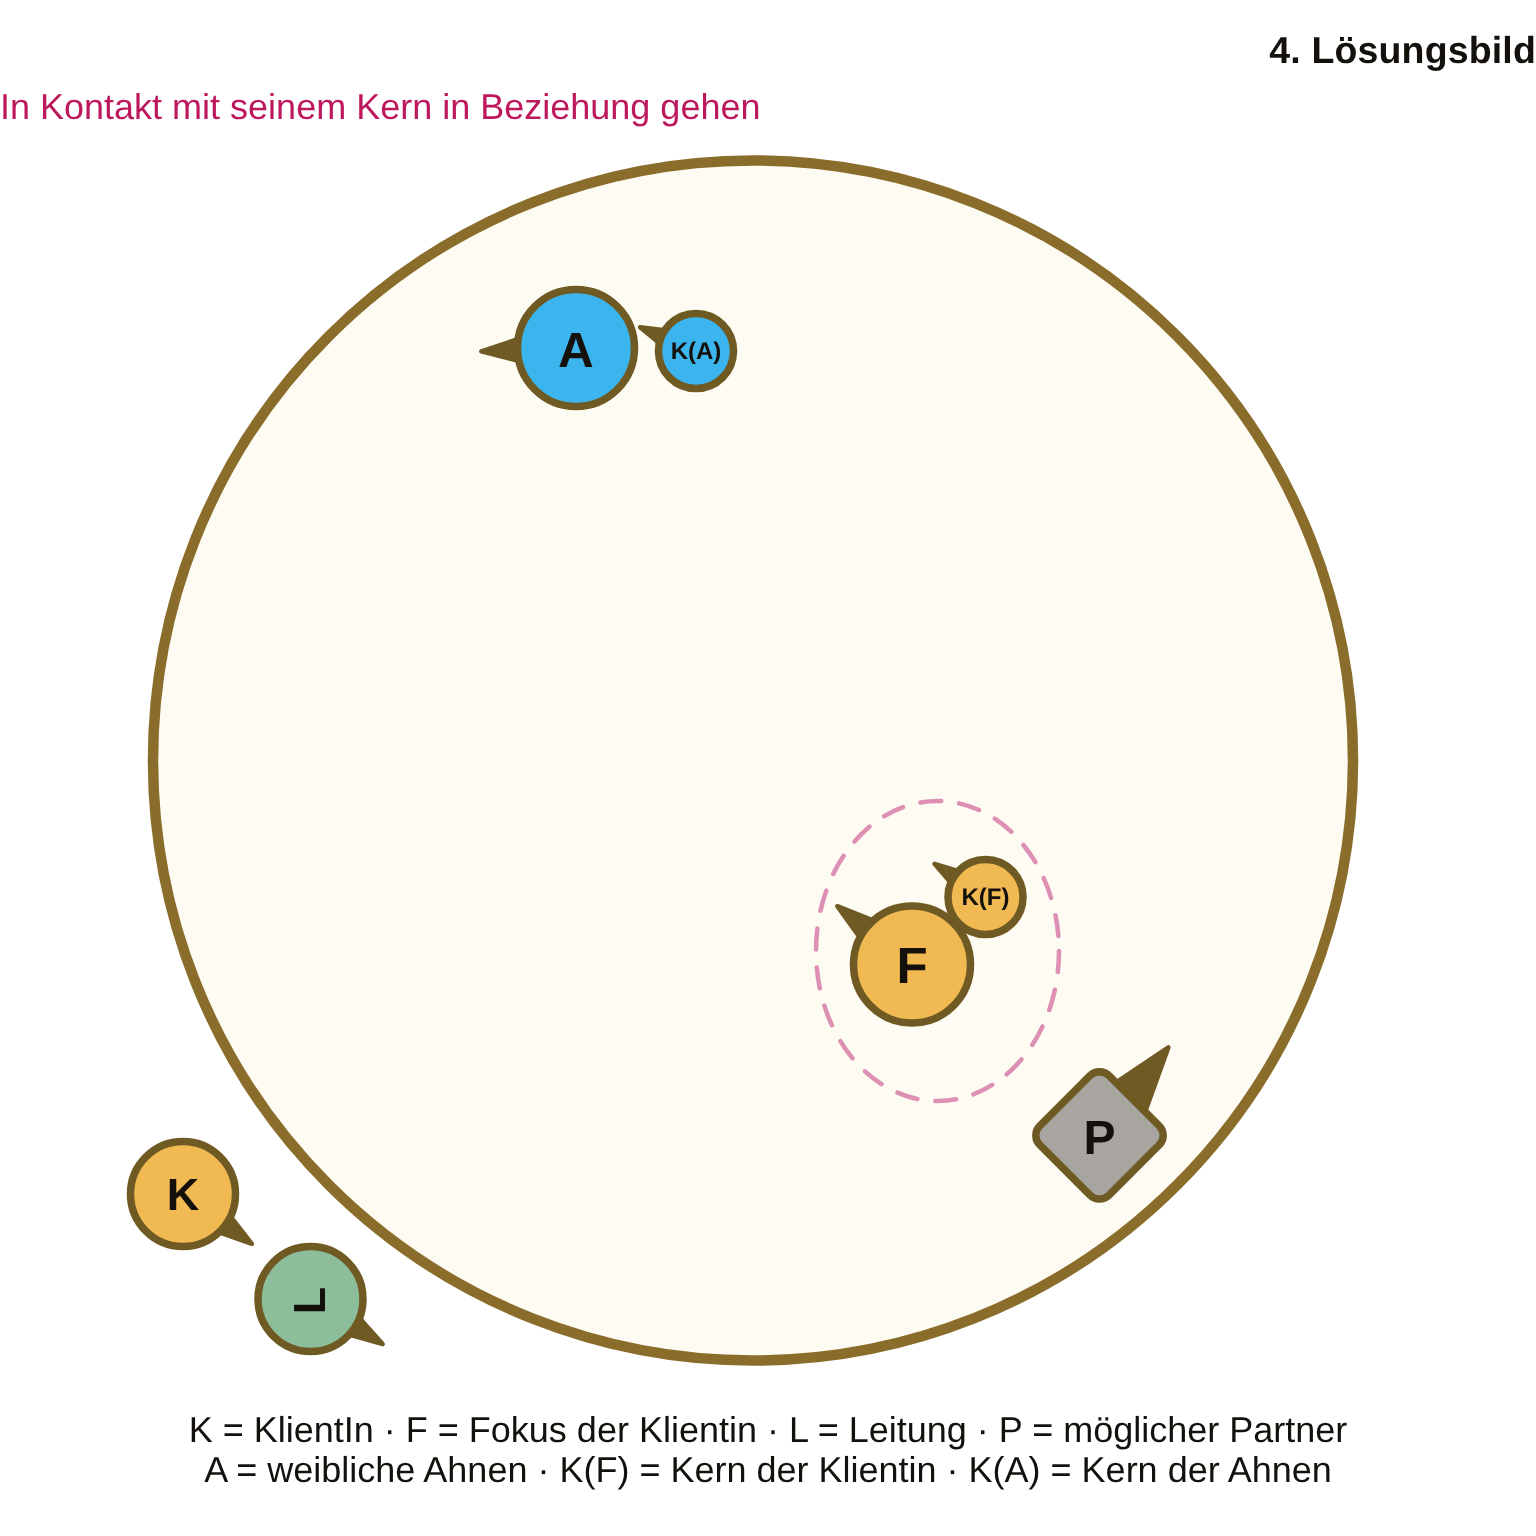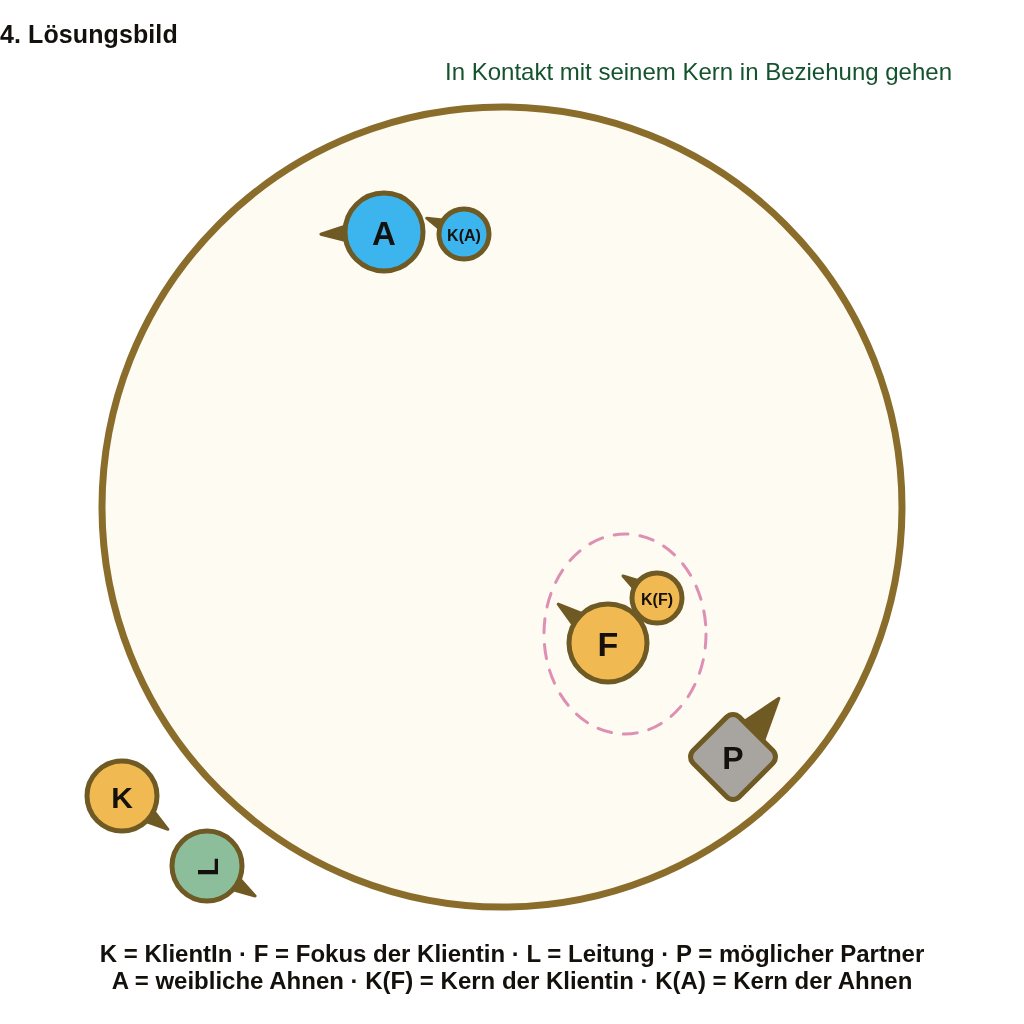--- a/index.html
+++ b/index.html
@@ -20,45 +20,45 @@
     height: 1024px;
     background: #ffffff;
   }
 
   
   .hdr-title {
     position: absolute;
     left: 0;
     top: 20px;
     width: 1024px;
-    text-align: left;
+    text-align: right;
     font-size: 25px;
     font-weight: 700;
     letter-spacing: 0.1px;
     color: #14110d;
   }
   .hdr-sub {
     position: absolute;
     left: 0;
     top: 58px;
     width: 952px;
-    text-align: right;
+    text-align: left;
     font-size: 24px;
     font-weight: 400;
-    color: #14532d;
+    color: #be185d;
   }
 
   
   .legend {
     position: absolute;
     left: 0;
     width: 1024px;
     text-align: center;
     font-size: 24px;
-    font-weight: 700;
+    font-weight: 400;
     color: #14110d;
     white-space: nowrap;
   }
   .legend.row1 { top: 940px; }
   .legend.row2 { top: 967px; }
 
   
   #field {
     position: absolute;
     left: 0;

